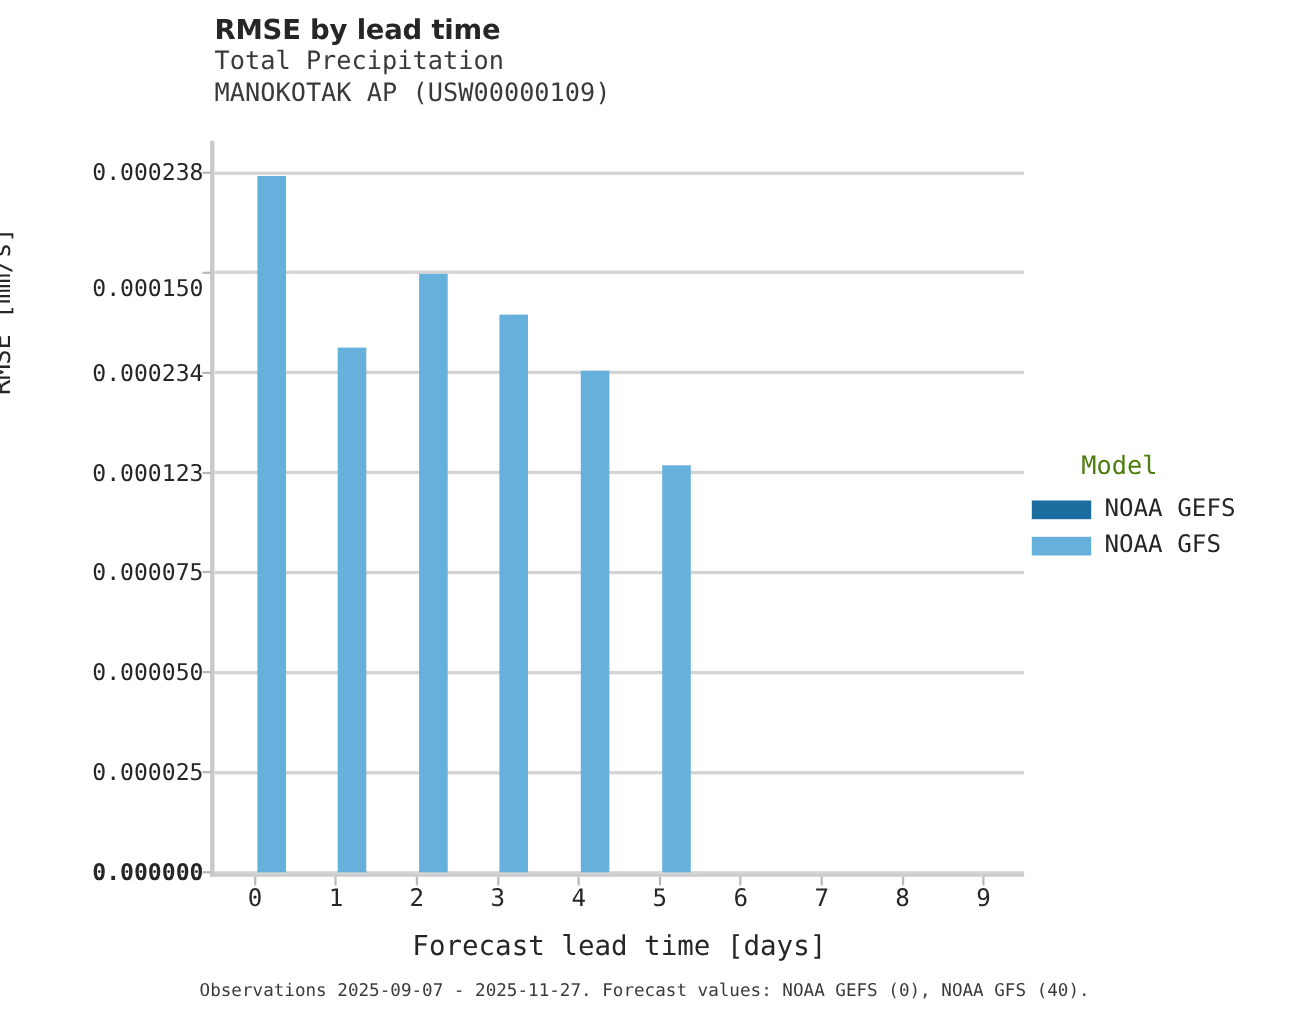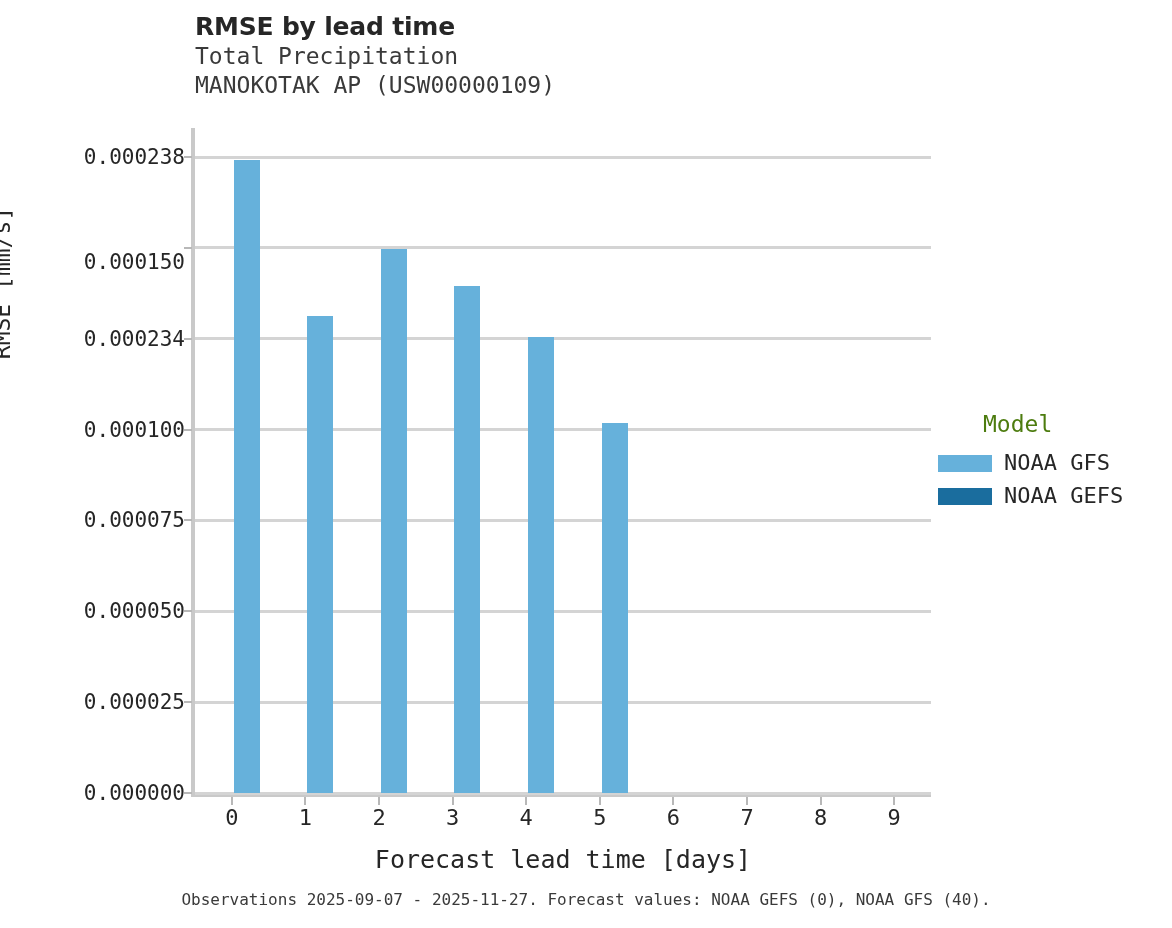--- a/index.html
+++ b/index.html
@@ -203,25 +203,25 @@
     <div class="chart-title">RMSE by lead time</div>
     <div class="chart-subtitle">Total Precipitation</div>
     <div class="chart-subtitle">MANOKOTAK AP (USW00000109)</div>
   </div>
 
   <div style="position:absolute; left:0; top:0; width:1172px; height:928px;">
     <div class="ylabel-axis-title">RMSE [mm/s]</div>
   </div>
 
   <div class="y-axis-labels" id="ylabels">
-      <div class="ylab" style="top: 783px;">0.000000</div>
+      <div class="ylab" style="top: 783px; font-weight: bold;">0.000000</div>
       <div class="ylab" style="top: 692.153px;">0.000025</div>
       <div class="ylab" style="top: 601.306px;">0.000050</div>
       <div class="ylab" style="top: 510.459px;">0.000075</div>
-      <div class="ylab" style="top: 419.612px;">0.000100</div>
+      <div class="ylab" style="top: 419.612px;">0.000123</div>
       <div class="ylab" style="top: 328.765px;">0.000234</div>
       <div class="ylab" style="top: 252px;">0.000150</div>
       <div class="ylab" style="top: 147.071px;">0.000238</div>
     </div>
 
   <div class="plot-area" id="plot">
     <div class="axis-spine-left"></div>
     <div class="axis-spine-bottom"></div>
   <div class="gridline" style="top: 663.5px;"></div>
       <div class="ytick-mark" style="top: 664px;"></div>
@@ -269,25 +269,25 @@
       <div class="xtick-label" style="left: 800.6px;">8</div>
       <div class="xtick-label" style="left: 874.2px;">9</div>
     </div>
 
   <div class="xaxis-title">Forecast lead time [days]</div>
 
   <div class="legend">
     <div class="legend-title">Model</div>
     <div id="legend-rows">
         <div class="legend-row">
+          <div class="legend-swatch" style="background: rgb(26, 109, 158);"></div>
+          <div class="legend-text">NOAA GEFS</div>
+        </div>
+        <div class="legend-row">
           <div class="legend-swatch" style="background: rgb(102, 177, 219);"></div>
           <div class="legend-text">NOAA GFS</div>
         </div>
-        <div class="legend-row">
-          <div class="legend-swatch" style="background: rgb(26, 109, 158);"></div>
-          <div class="legend-text">NOAA GEFS</div>
-        </div>
       </div>
   </div>
 
   <div class="footnote">Observations 2025-09-07 - 2025-11-27. Forecast values: NOAA GEFS (0), NOAA GFS (40).</div>
 
 </div>
 
 </body></html>

